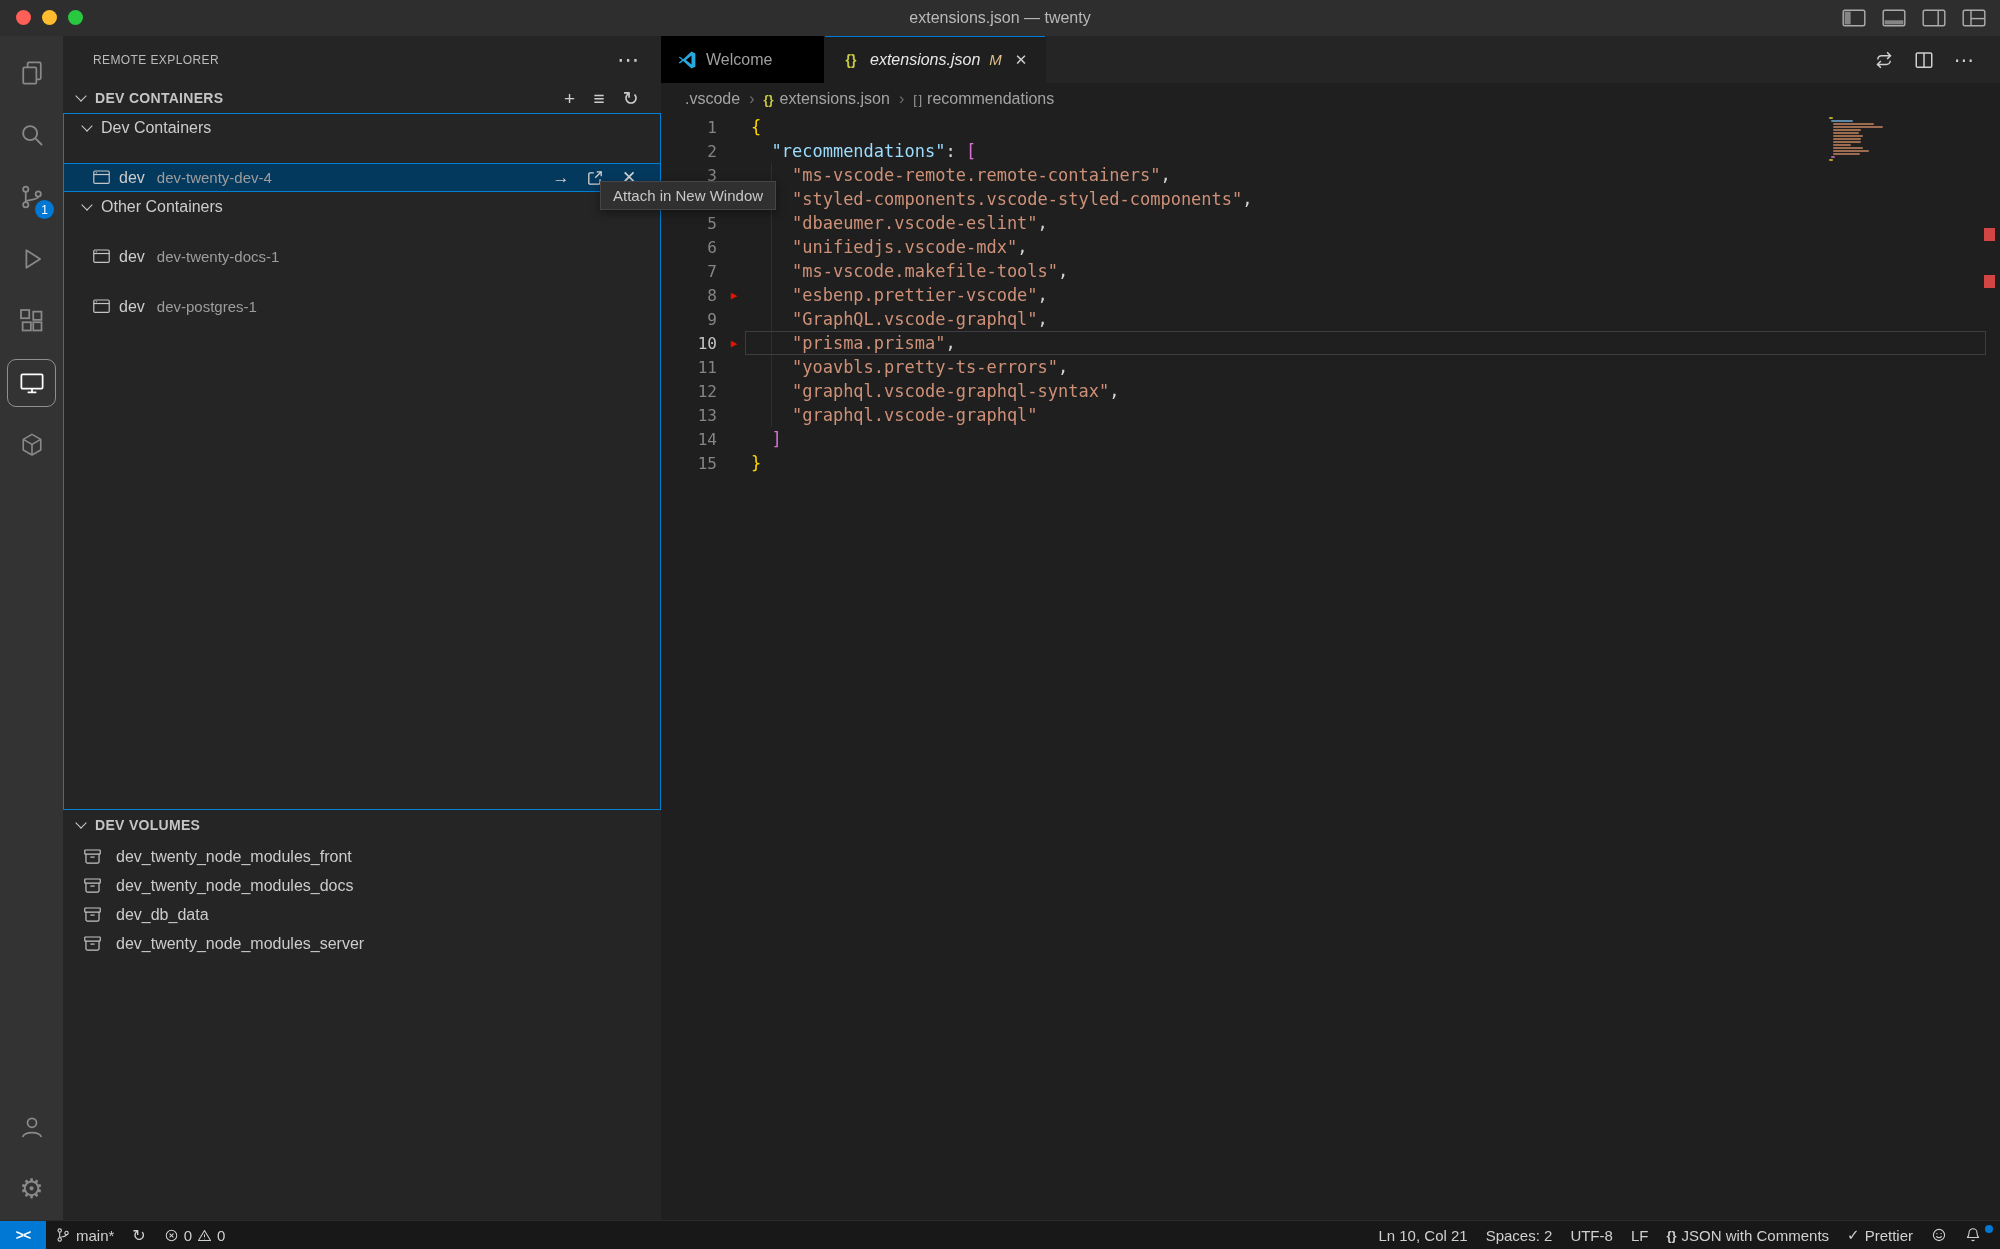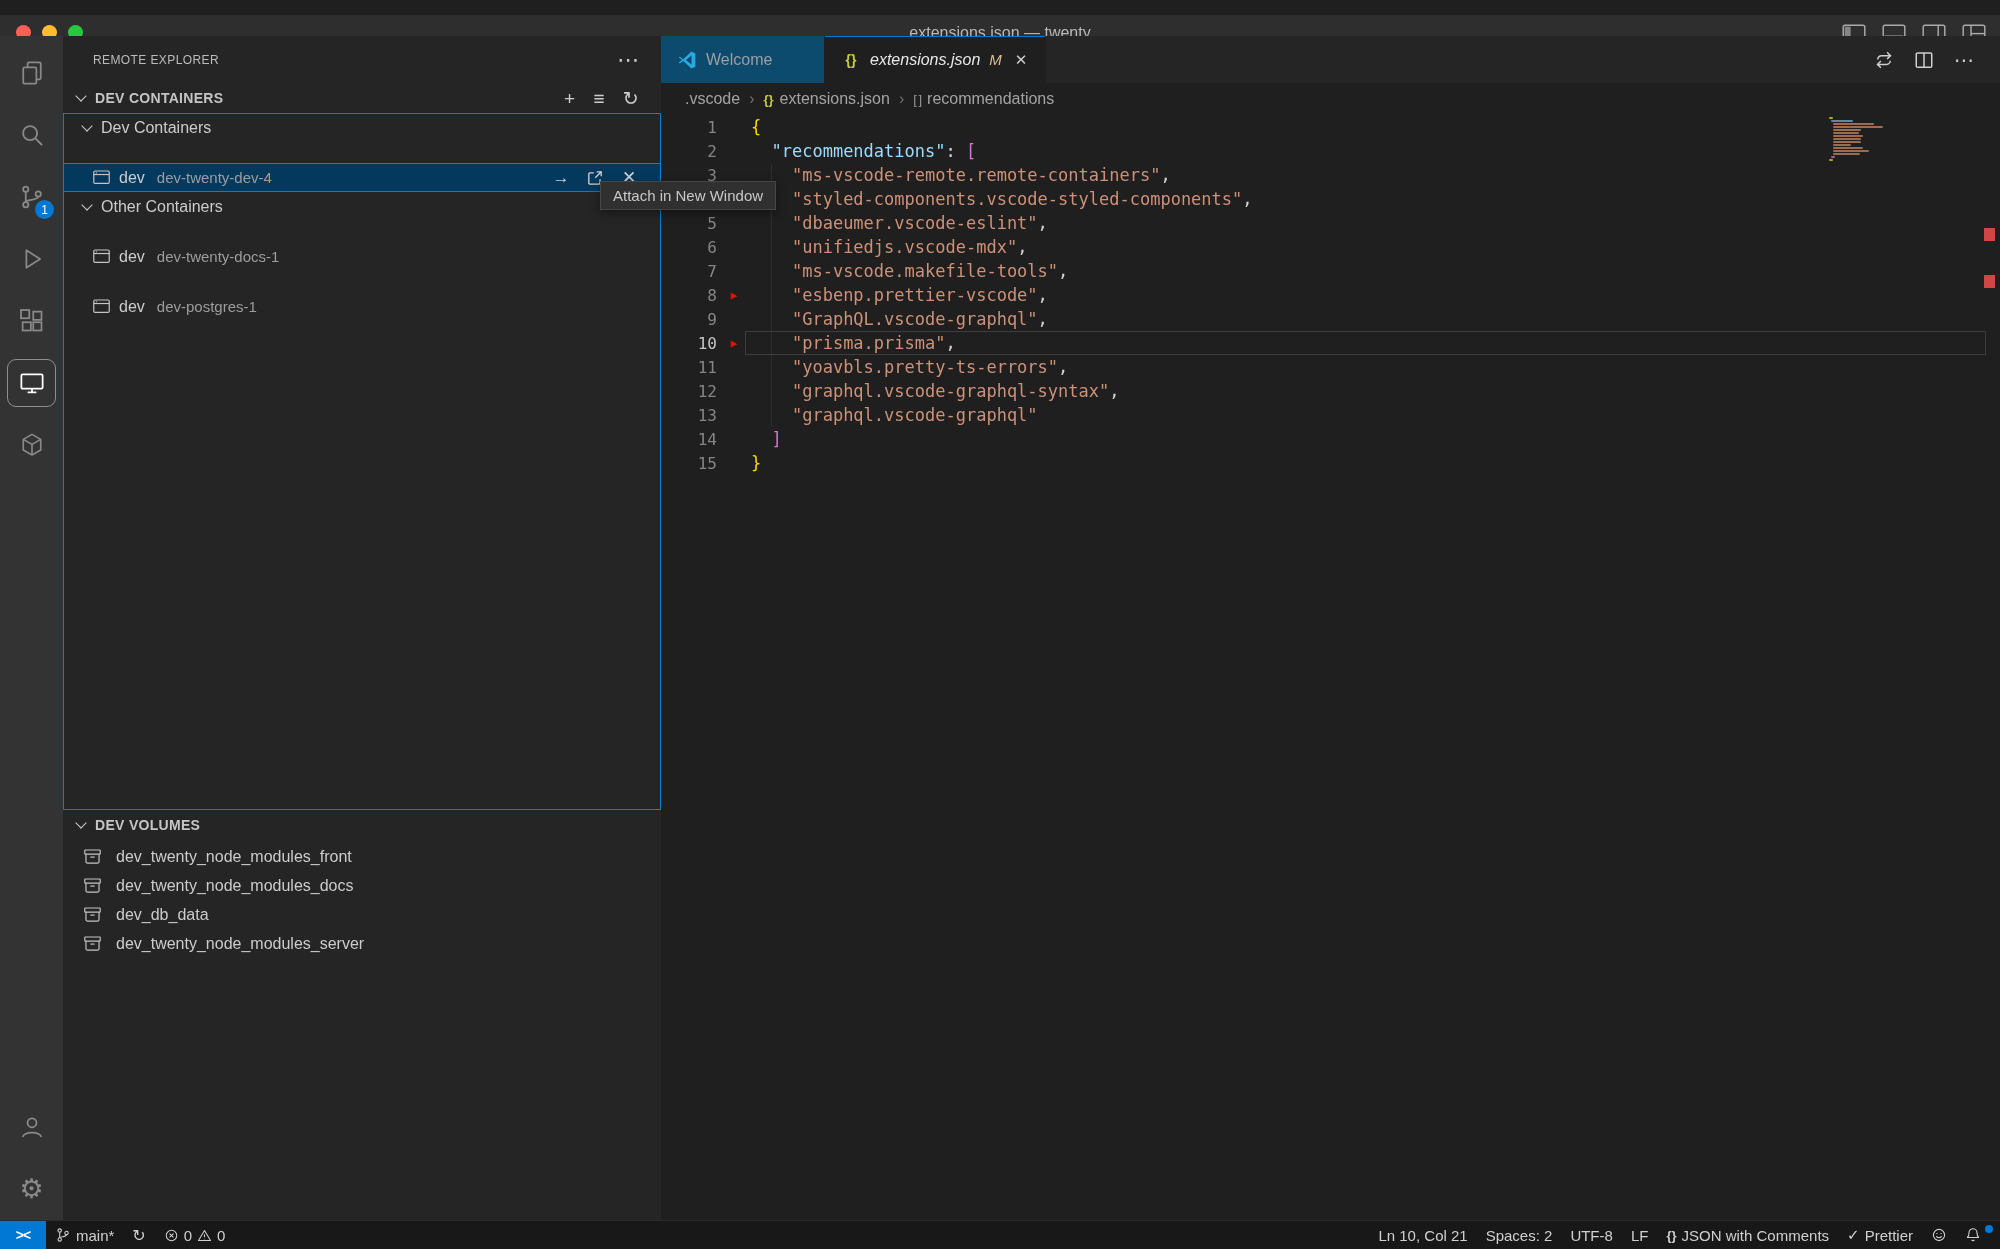--- a/index.html
+++ b/index.html
@@ -1,21 +1,21 @@
 <!DOCTYPE html>
 <html><head>
 <meta charset="utf-8">
 <style>
   * { margin:0; padding:0; box-sizing:border-box; }
   html,body { width:2000px; height:1249px; overflow:hidden; background:#1f1f1f; }
   body { font-family:"Liberation Sans","DejaVu Sans",sans-serif; color:#cccccc; }
   .window { position:relative; width:2000px; height:1249px; background:#1f1f1f; }
 
   
-  .titlebar { position:absolute; top:0; left:0; right:0; height:36px; background:#2e2e2f; display:flex; align-items:center;margin-top:15px; }
+  .titlebar { position:absolute; top:0; left:0; right:0; height:36px; background:#2e2e2f; display:flex; align-items:center; }
   .traffic { position:absolute; left:16px; top:10px; display:flex; gap:11px; }
   .light { width:15px; height:15px; border-radius:50%; }
   .light.red{background:#ff5f57}.light.yellow{background:#febc2e}.light.green{background:#28c840}
   .title-text { flex:1; text-align:center; font-size:16px; color:#b9b9b9; }
   .titlebar-actions { position:absolute; right:12px; top:5px; display:flex; gap:12px; }
   .tb-icon { width:28px; height:26px; display:flex; align-items:center; justify-content:center; color:#ababab; }
 
   
   .main { position:absolute; top:36px; left:0; right:0; bottom:29px; display:flex; }
 
@@ -52,21 +52,21 @@
   .volumes-list { position:absolute; top:806px; left:0; right:0; }
   .volume-row { padding-left:19px; gap:14px; }
   .pane-help { position:absolute; bottom:0; left:0; right:0; height:30px; border-top:1px solid rgba(204,204,204,.18); }
 
   .tooltip { position:absolute; left:600px; top:181px; height:29px; padding:0 12px; display:flex; align-items:center; background:#303031; border:1px solid #454545; color:#c8c8c8; font-size:15px; z-index:60; box-shadow:0 3px 9px rgba(0,0,0,.4); white-space:nowrap; }
 
   
   .editor { flex:1; position:relative; background:#1f1f1f; }
   .tabbar { height:47px; background:#252526; display:flex; align-items:stretch; }
   .tab { display:flex; align-items:center; padding:0 16px; gap:9px; font-size:16px; cursor:pointer; border-right:1px solid #1f1f1f; }
-  .tab.welcome { background:#0c4a6e; color:#9f9f9f; width:164px; flex:none; }
+  .tab.welcome { background:#000000; color:#9f9f9f; width:164px; flex:none; }
   .tab.active { background:#1f1f1f; color:#e8e8e8; width:221px; flex:none; position:relative; }
   .tab.active::before { content:''; position:absolute; top:0; left:0; right:0; height:1px; background:#0078d4; }
   .tab-icon { width:20px; display:flex; justify-content:center; flex:none; }
   .tab-icon.braces { color:#cbcb41; font-weight:700; font-size:14px; }
   .tab-label.italic { font-style:italic; }
   .mod-badge { color:#e2c08d; font-size:15px; font-style:italic; }
   .tab-close { color:#cfcfcf; font-size:15px; margin-left:4px; cursor:pointer; }
   .tab-actions { margin-left:auto; display:flex; align-items:center; gap:20px; padding-right:26px; color:#cfcfcf; }
   .tab-action { cursor:pointer; display:flex; align-items:center; font-size:20px; }
   .breadcrumbs { height:32px; display:flex; align-items:center; padding-left:24px; gap:9px; font-size:16px; color:#a3a3a3; }

